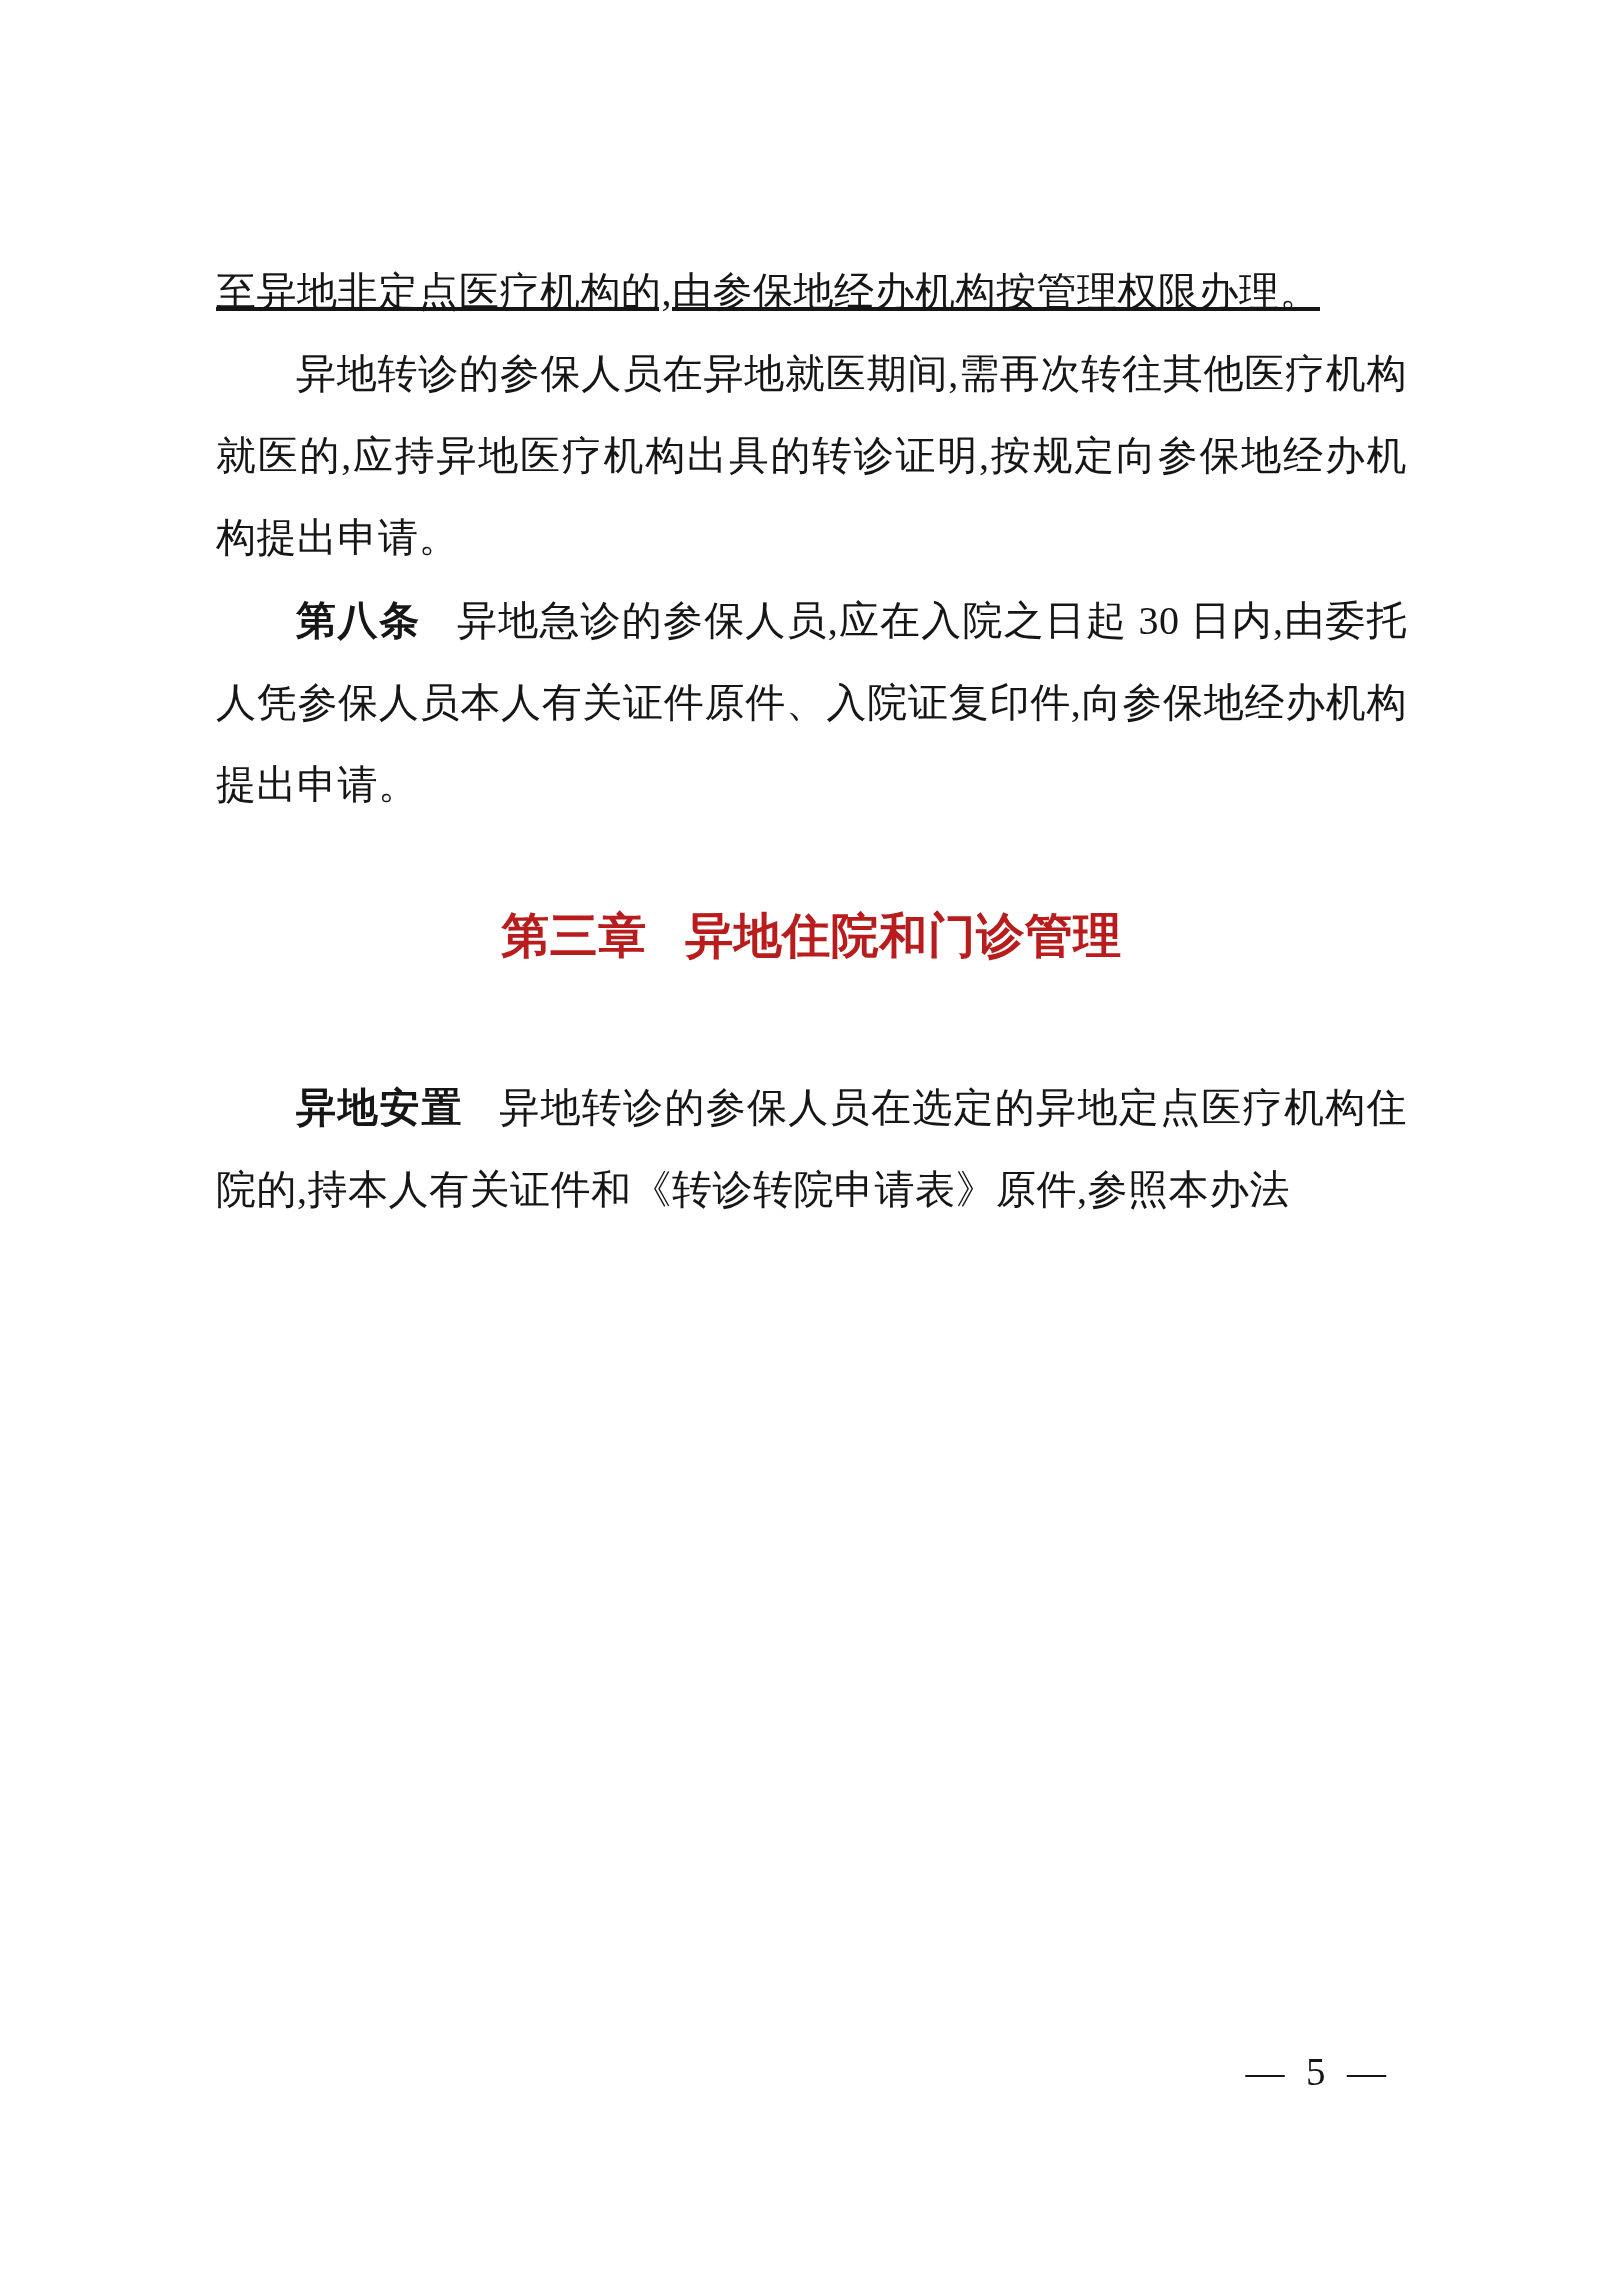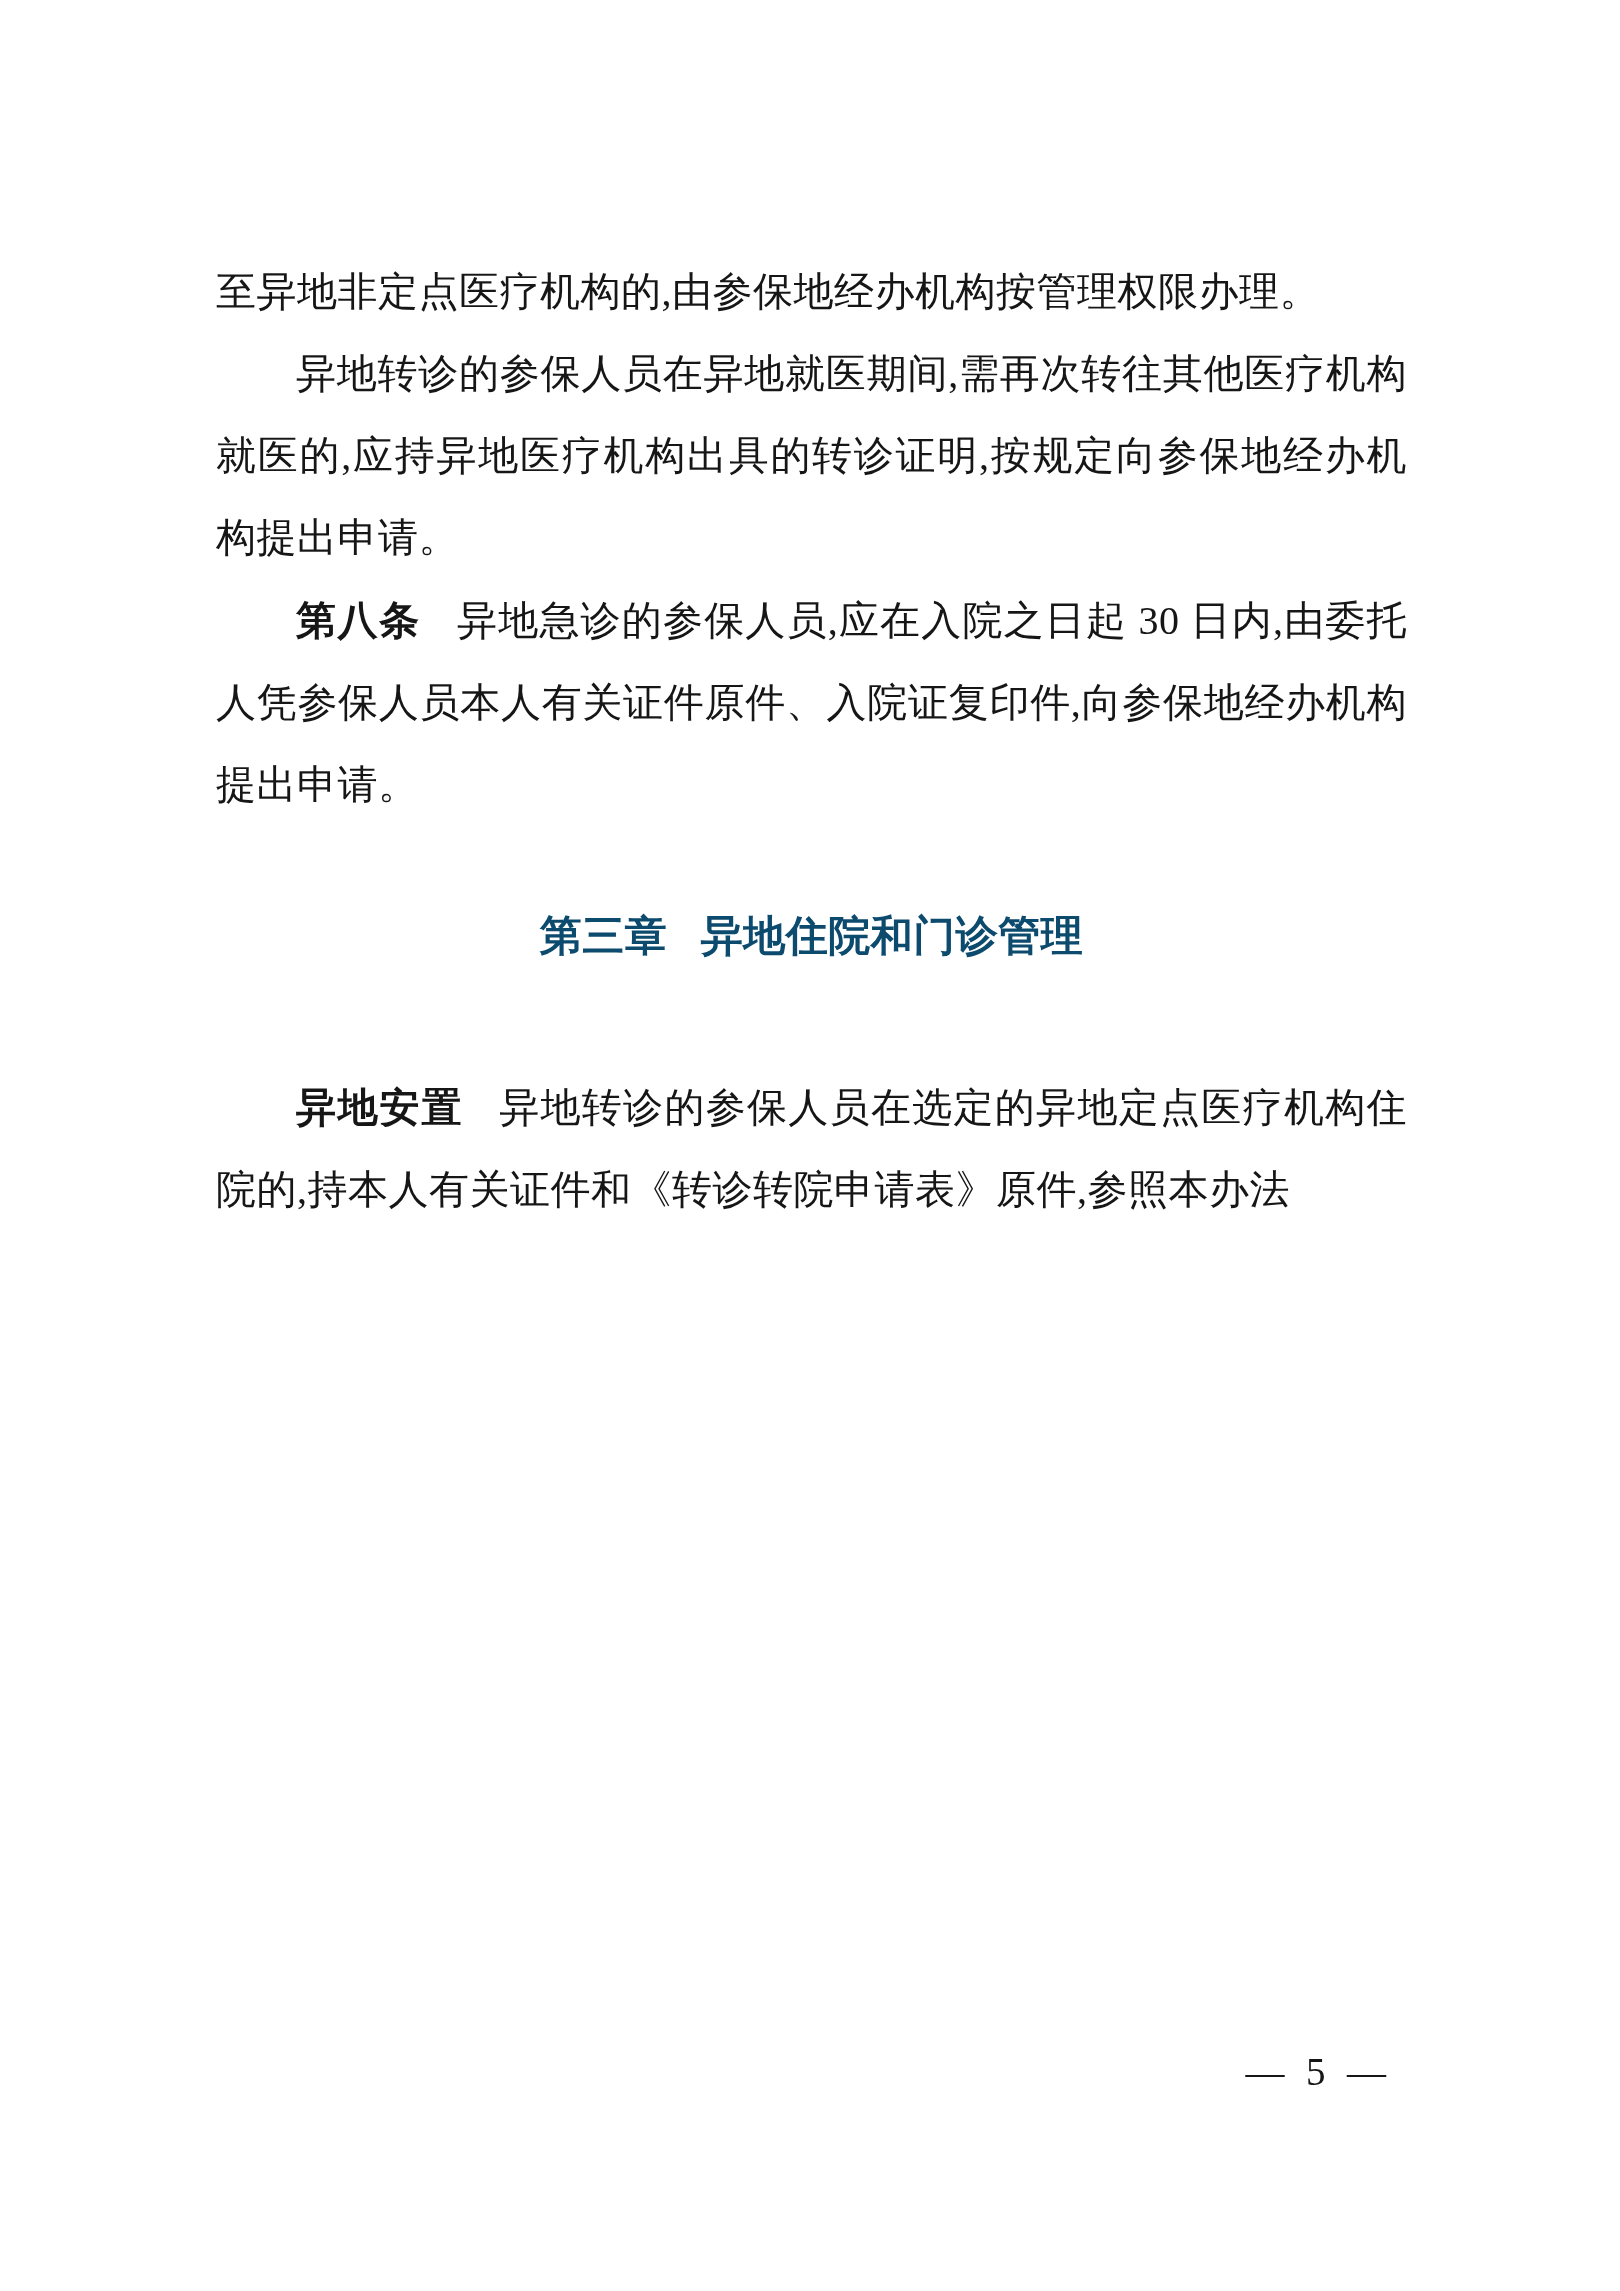--- a/index.html
+++ b/index.html
@@ -31,37 +31,38 @@
     text-justify: inter-character;
     letter-spacing: 0.5px;
   }
   p.para {
     margin: 0;
     padding: 0;
     text-indent: 2em;
   }
   p.para.noindent {
     text-indent: 0;
+    text-decoration: underline;
   }
   .art {
     font-weight: 700;
     font-family: "Liberation Sans", sans-serif;
     margin-right: 0.9em;
     letter-spacing: 1px;
   }
   h2.chapter {
     margin: 69px 0 89px 0;
     padding: 0;
     text-align: center;
     text-indent: 0;
-    font-size: 42px;
+    font-size: 48px;
     line-height: 82px;
     font-weight: 700;
     font-family: "Liberation Sans", sans-serif;
-    color: #0c4a6e;
+    color: #b91c1c;
   }
   .chapter-num {
     margin-right: 0.8em;
   }
   .footer {
     position: absolute;
     top: 2050px;
     right: 228px;
     font-size: 39px;
     line-height: 43px;

